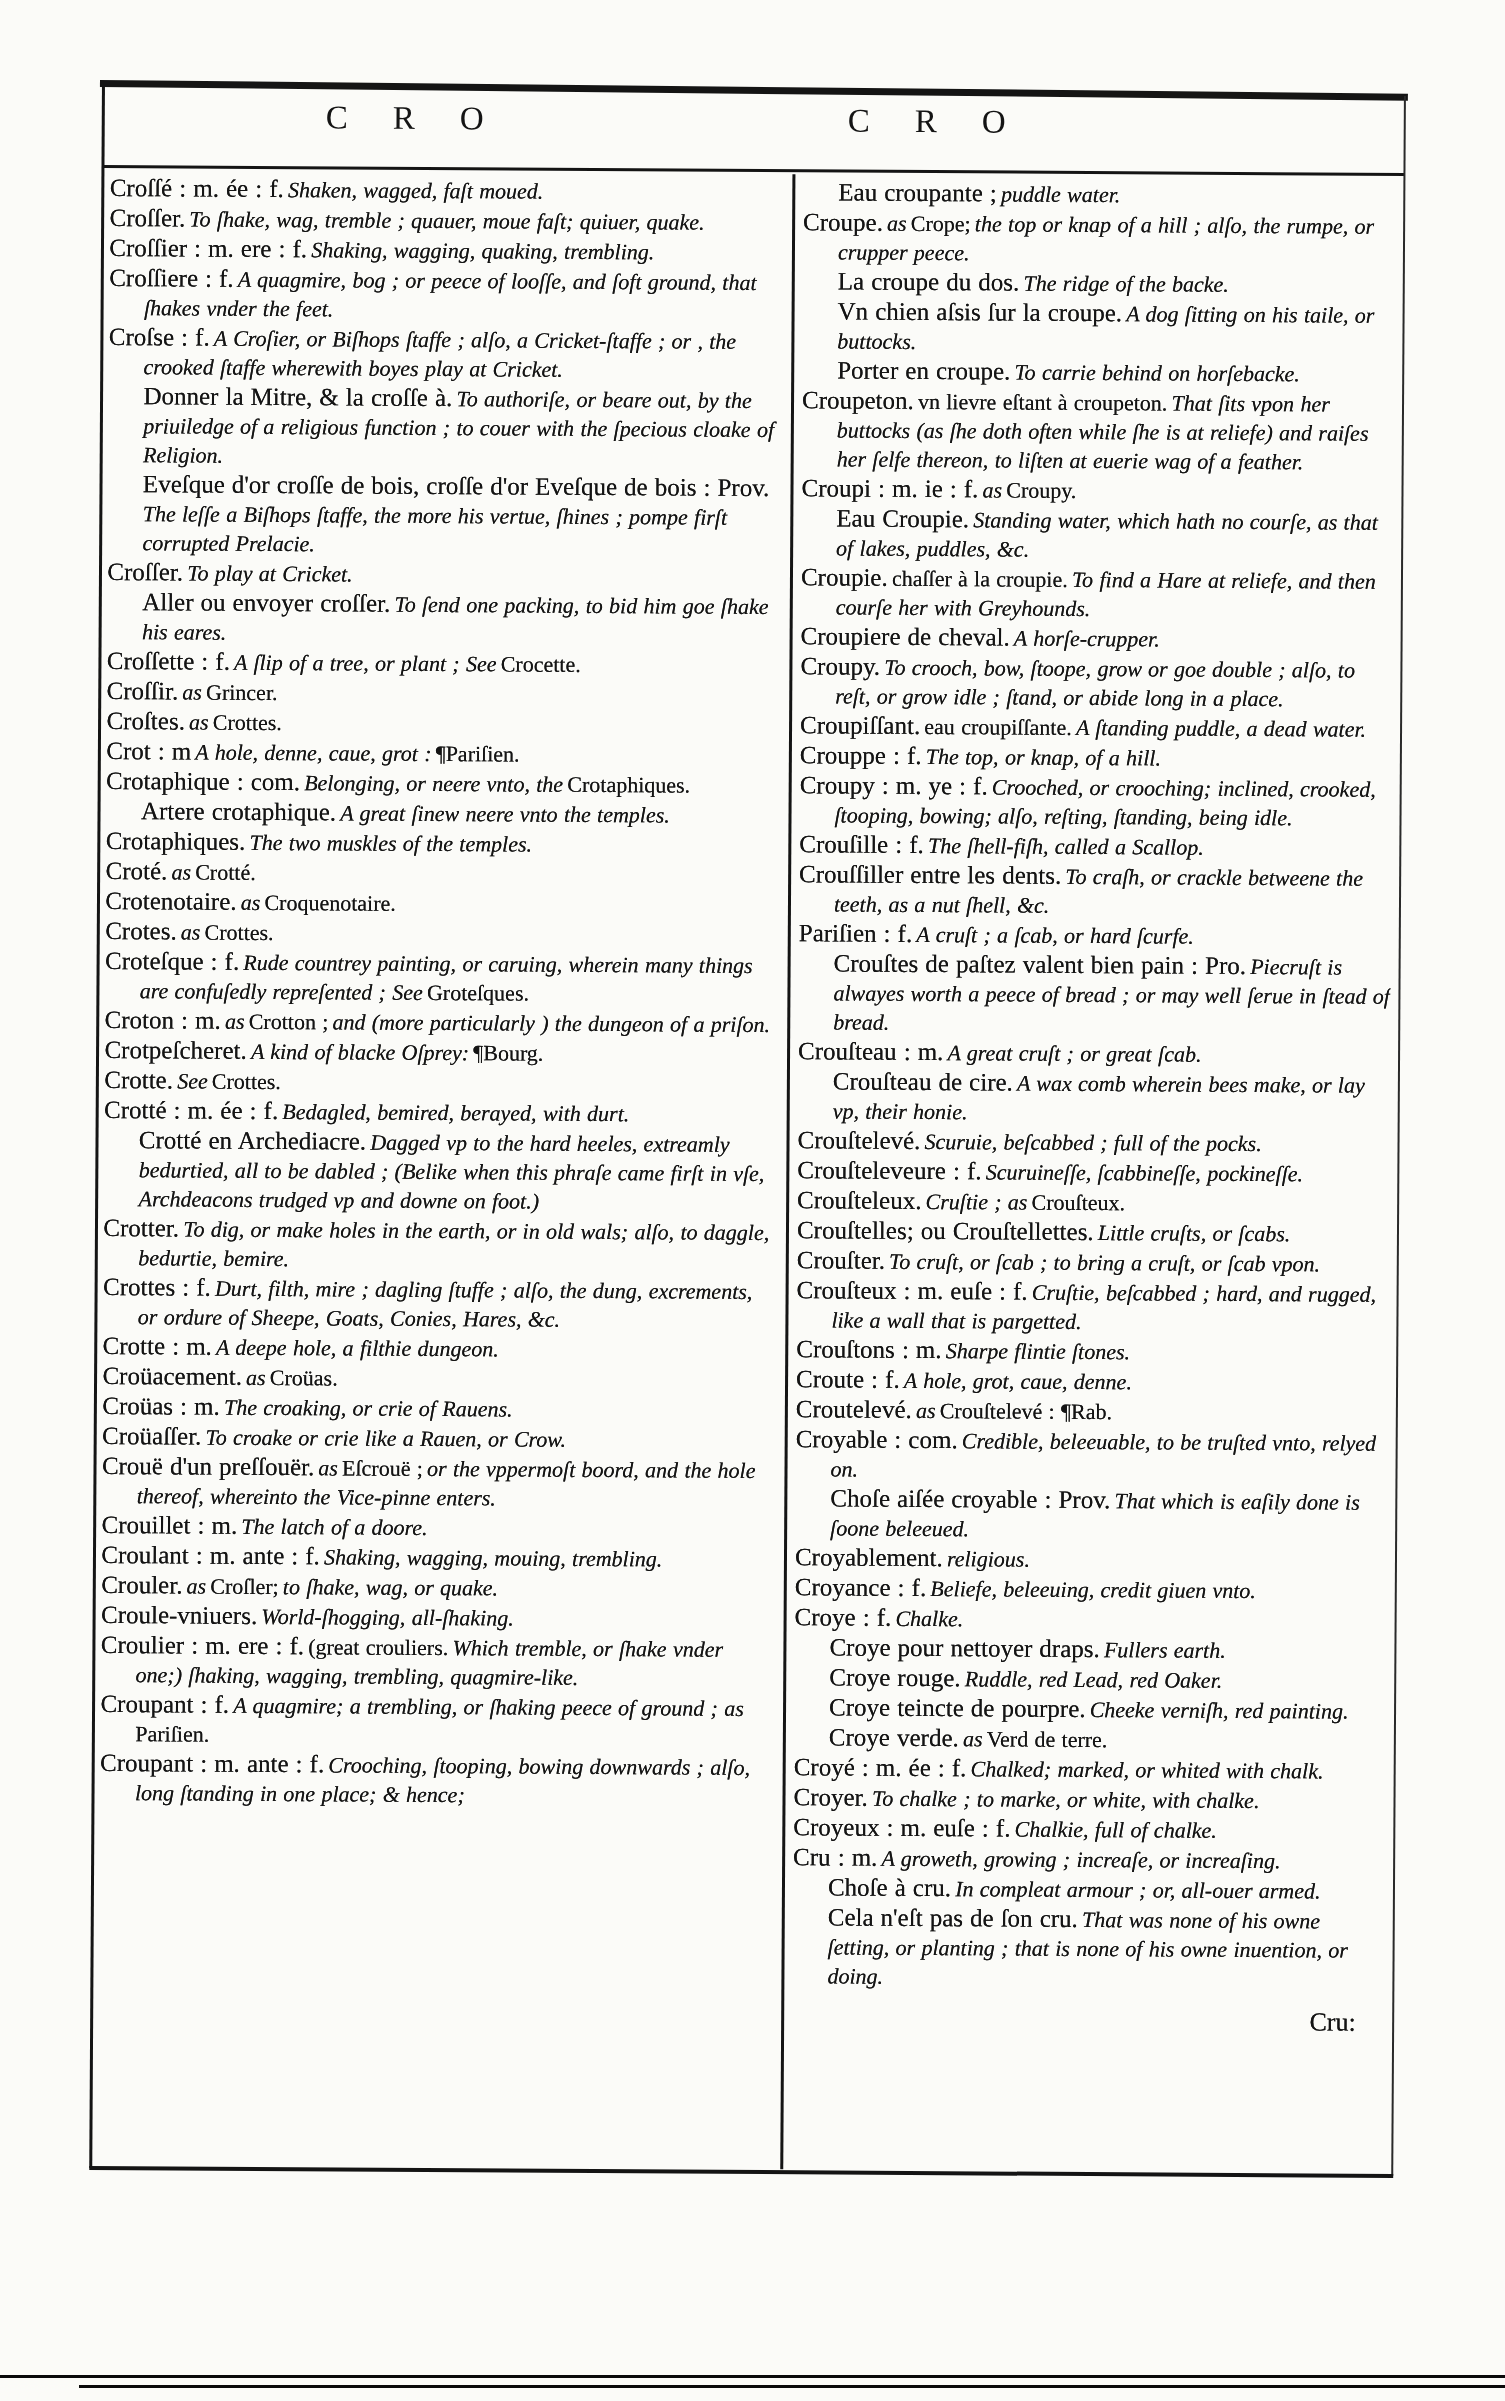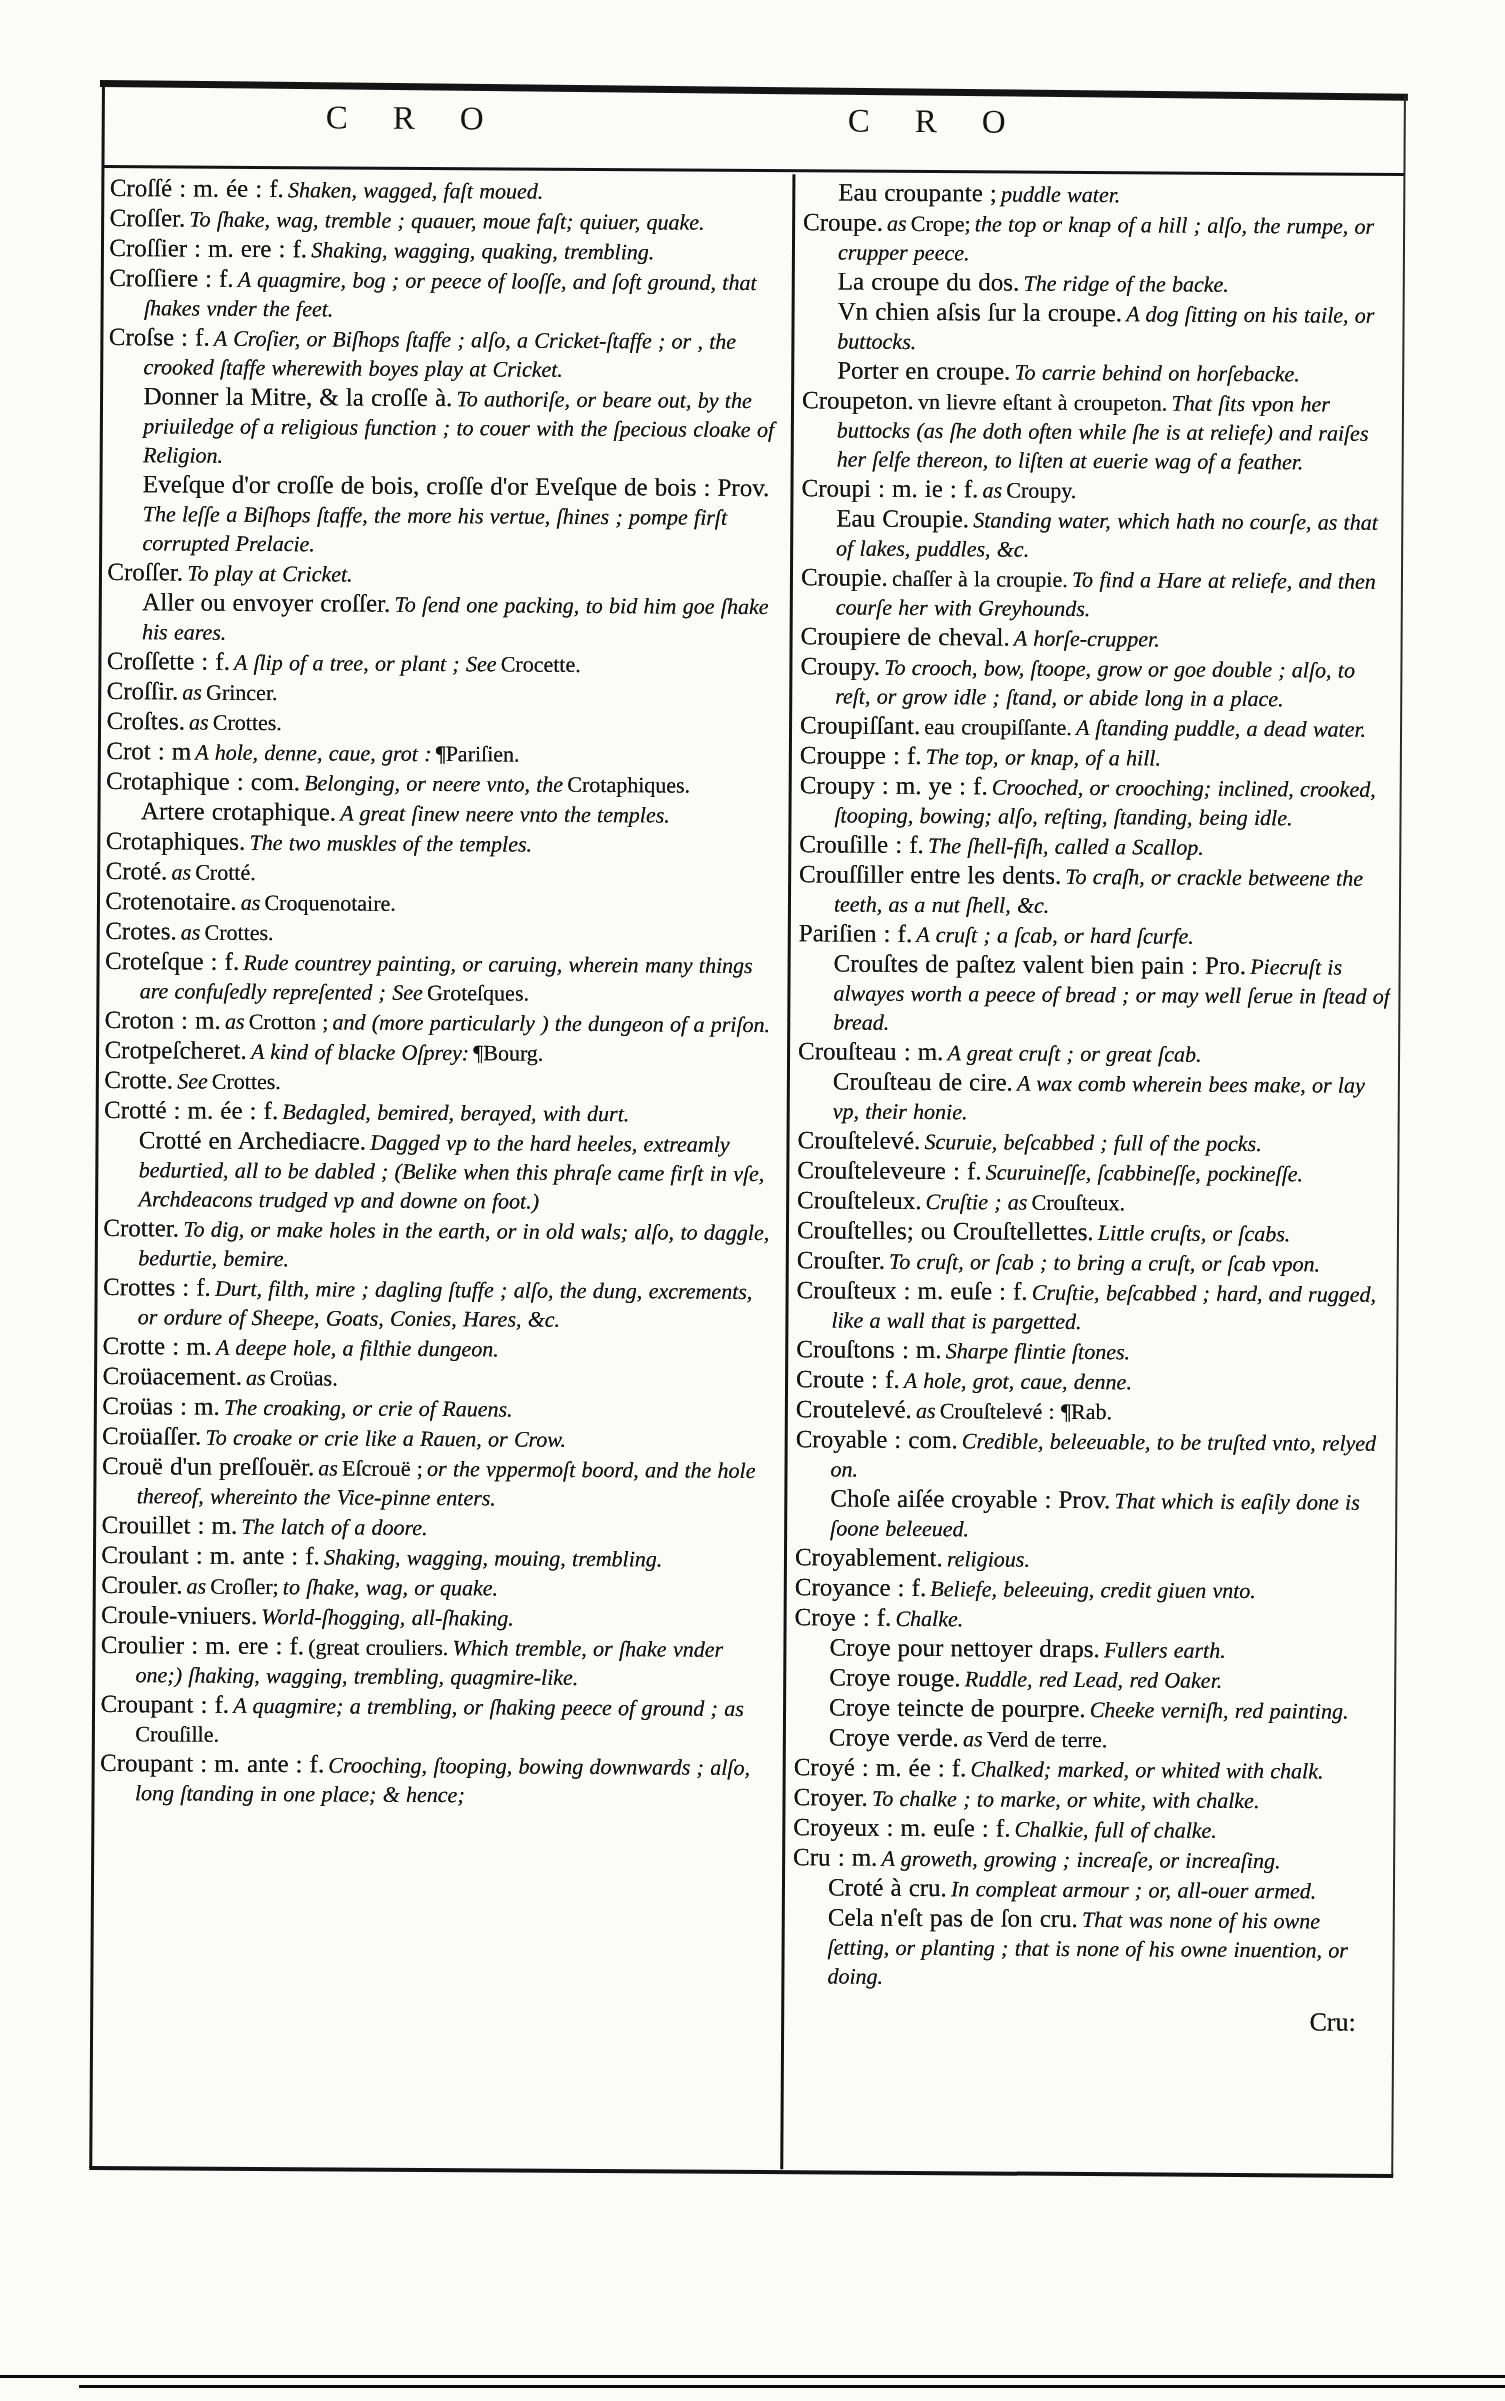--- a/index.html
+++ b/index.html
@@ -112,21 +112,21 @@
       <div class="entry"><span class="h">Crotte : m.</span> <span class="i">A deepe hole, a filthie dungeon.</span></div>
       <div class="entry"><span class="h">Croüacement.</span> <span class="i">as</span> <span class="r">Croüas.</span></div>
       <div class="entry"><span class="h">Croüas : m.</span> <span class="i">The croaking, or crie of Rauens.</span></div>
       <div class="entry"><span class="h">Croüaſſer.</span> <span class="i">To croake or crie like a Rauen, or Crow.</span></div>
       <div class="entry"><span class="h">Crouë d'un preſſouër.</span> <span class="i">as</span> <span class="r">Eſcrouë ;</span> <span class="i">or the vppermoſt boord, and the hole thereof, whereinto the Vice-pinne enters.</span></div>
       <div class="entry"><span class="h">Crouillet : m.</span> <span class="i">The latch of a doore.</span></div>
       <div class="entry"><span class="h">Croulant : m. ante : f.</span> <span class="i">Shaking, wagging, mouing, trembling.</span></div>
       <div class="entry"><span class="h">Crouler.</span> <span class="i">as</span> <span class="r">Croſler;</span> <span class="i">to ſhake, wag, or quake.</span></div>
       <div class="entry"><span class="h">Croule-vniuers.</span> <span class="i">World-ſhogging, all-ſhaking.</span></div>
       <div class="entry"><span class="h">Croulier : m. ere : f.</span> <span class="r">(great crouliers.</span> <span class="i">Which tremble, or ſhake vnder one;) ſhaking, wagging, trembling, quagmire-like.</span></div>
-      <div class="entry"><span class="h">Croupant : f.</span> <span class="i">A quagmire; a trembling, or ſhaking peece of ground ; as</span> <span class="r">Crouſille.</span></div>
+      <div class="entry"><span class="h">Croupant : f.</span> <span class="i">A quagmire; a trembling, or ſhaking peece of ground ; as</span> <span class="r">Pariſien.</span></div>
       <div class="entry"><span class="h">Croupant : m. ante : f.</span> <span class="i">Crooching, ſtooping, bowing downwards ; alſo, long ſtanding in one place; &amp; hence;</span></div>
     </div>
   <div class="col right">
 
   <div class="entry sub"><span class="h">Eau croupante ;</span> <span class="i">puddle water.</span></div>
       <div class="entry"><span class="h">Croupe.</span> <span class="i">as</span> <span class="r">Crope;</span> <span class="i">the top or knap of a hill ; alſo, the rumpe, or crupper peece.</span></div>
       <div class="entry sub"><span class="h">La croupe du dos.</span> <span class="i">The ridge of the backe.</span></div>
       <div class="entry sub"><span class="h">Vn chien aſsis ſur la croupe.</span> <span class="i">A dog ſitting on his taile, or buttocks.</span></div>
       <div class="entry sub"><span class="h">Porter en croupe.</span> <span class="i">To carrie behind on horſebacke.</span></div>
       <div class="entry"><span class="h">Croupeton.</span> <span class="r">vn lievre eſtant à croupeton.</span> <span class="i">That ſits vpon her buttocks (as ſhe doth often while ſhe is at reliefe) and raiſes her ſelfe thereon, to liſten at euerie wag of a feather.</span></div>
@@ -159,21 +159,21 @@
       <div class="entry"><span class="h">Croyance : f.</span> <span class="i">Beliefe, beleeuing, credit giuen vnto.</span></div>
       <div class="entry"><span class="h">Croye : f.</span> <span class="i">Chalke.</span></div>
       <div class="entry sub"><span class="h">Croye pour nettoyer draps.</span> <span class="i">Fullers earth.</span></div>
       <div class="entry sub"><span class="h">Croye rouge.</span> <span class="i">Ruddle, red Lead, red Oaker.</span></div>
       <div class="entry sub"><span class="h">Croye teincte de pourpre.</span> <span class="i">Cheeke verniſh, red painting.</span></div>
       <div class="entry sub"><span class="h">Croye verde.</span> <span class="i">as</span> <span class="r">Verd de terre.</span></div>
       <div class="entry"><span class="h">Croyé : m. ée : f.</span> <span class="i">Chalked; marked, or whited with chalk.</span></div>
       <div class="entry"><span class="h">Croyer.</span> <span class="i">To chalke ; to marke, or white, with chalke.</span></div>
       <div class="entry"><span class="h">Croyeux : m. euſe : f.</span> <span class="i">Chalkie, full of chalke.</span></div>
       <div class="entry"><span class="h">Cru : m.</span> <span class="i">A groweth, growing ; increaſe, or increaſing.</span></div>
-      <div class="entry sub"><span class="h">Croté à cru.</span> <span class="i">In compleat armour ; or, all-ouer armed.</span></div>
+      <div class="entry sub"><span class="h">Choſe à cru.</span> <span class="i">In compleat armour ; or, all-ouer armed.</span></div>
       <div class="entry sub"><span class="h">Cela n'eſt pas de ſon cru.</span> <span class="i">That was none of his owne ſetting, or planting ; that is none of his owne inuention, or doing.</span></div>
       <div class="catchword">Cru:</div>
     </div>
 </div>
 
 <div class="scan-line-1"></div>
 <div class="scan-line-2"></div>
 
 
 </body></html>

